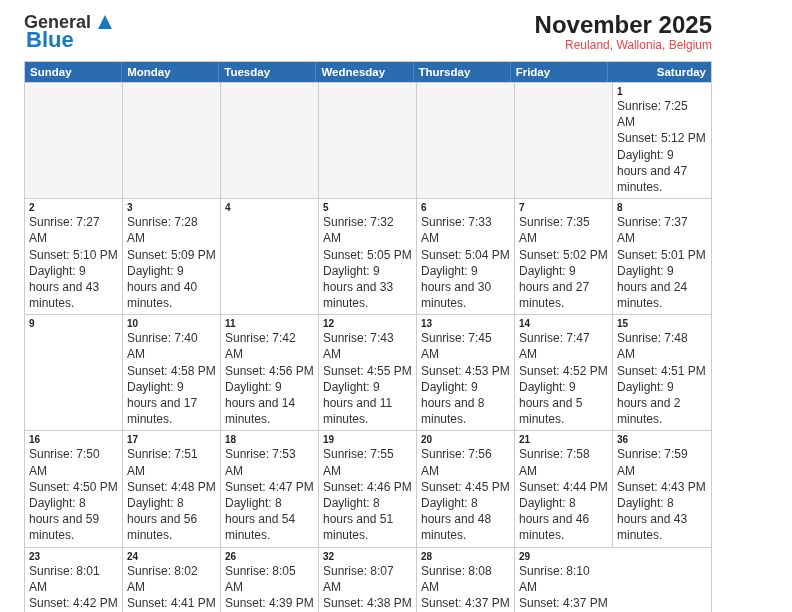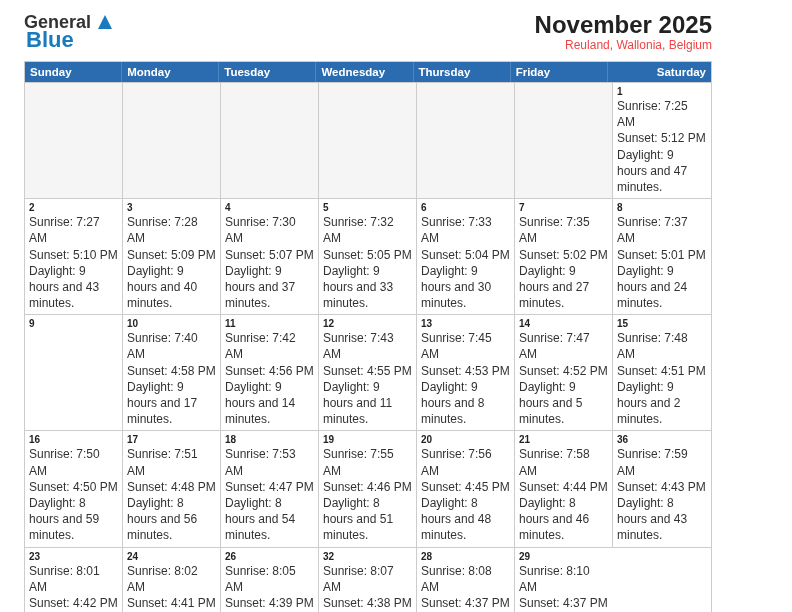--- a/index.html
+++ b/index.html
@@ -162,21 +162,20 @@
           <div class="cal-cell">
             <span class="day-num">2</span>
             <div class="day-info">Sunrise: 7:27 AM<br>Sunset: 5:10 PM<br>Daylight: 9 hours and 43 minutes.</div>
           </div>
           <div class="cal-cell">
             <span class="day-num">3</span>
             <div class="day-info">Sunrise: 7:28 AM<br>Sunset: 5:09 PM<br>Daylight: 9 hours and 40 minutes.</div>
           </div>
           <div class="cal-cell">
             <span class="day-num">4</span>
-            <div class="day-info">Sunrise: 7:30 AM<br>Sunset: 5:07 PM<br>Daylight: 9 hours and 37 minutes.</div>
           </div>
           <div class="cal-cell">
             <span class="day-num">5</span>
             <div class="day-info">Sunrise: 7:32 AM<br>Sunset: 5:05 PM<br>Daylight: 9 hours and 33 minutes.</div>
           </div>
           <div class="cal-cell">
             <span class="day-num">6</span>
             <div class="day-info">Sunrise: 7:33 AM<br>Sunset: 5:04 PM<br>Daylight: 9 hours and 30 minutes.</div>
           </div>
           <div class="cal-cell">

